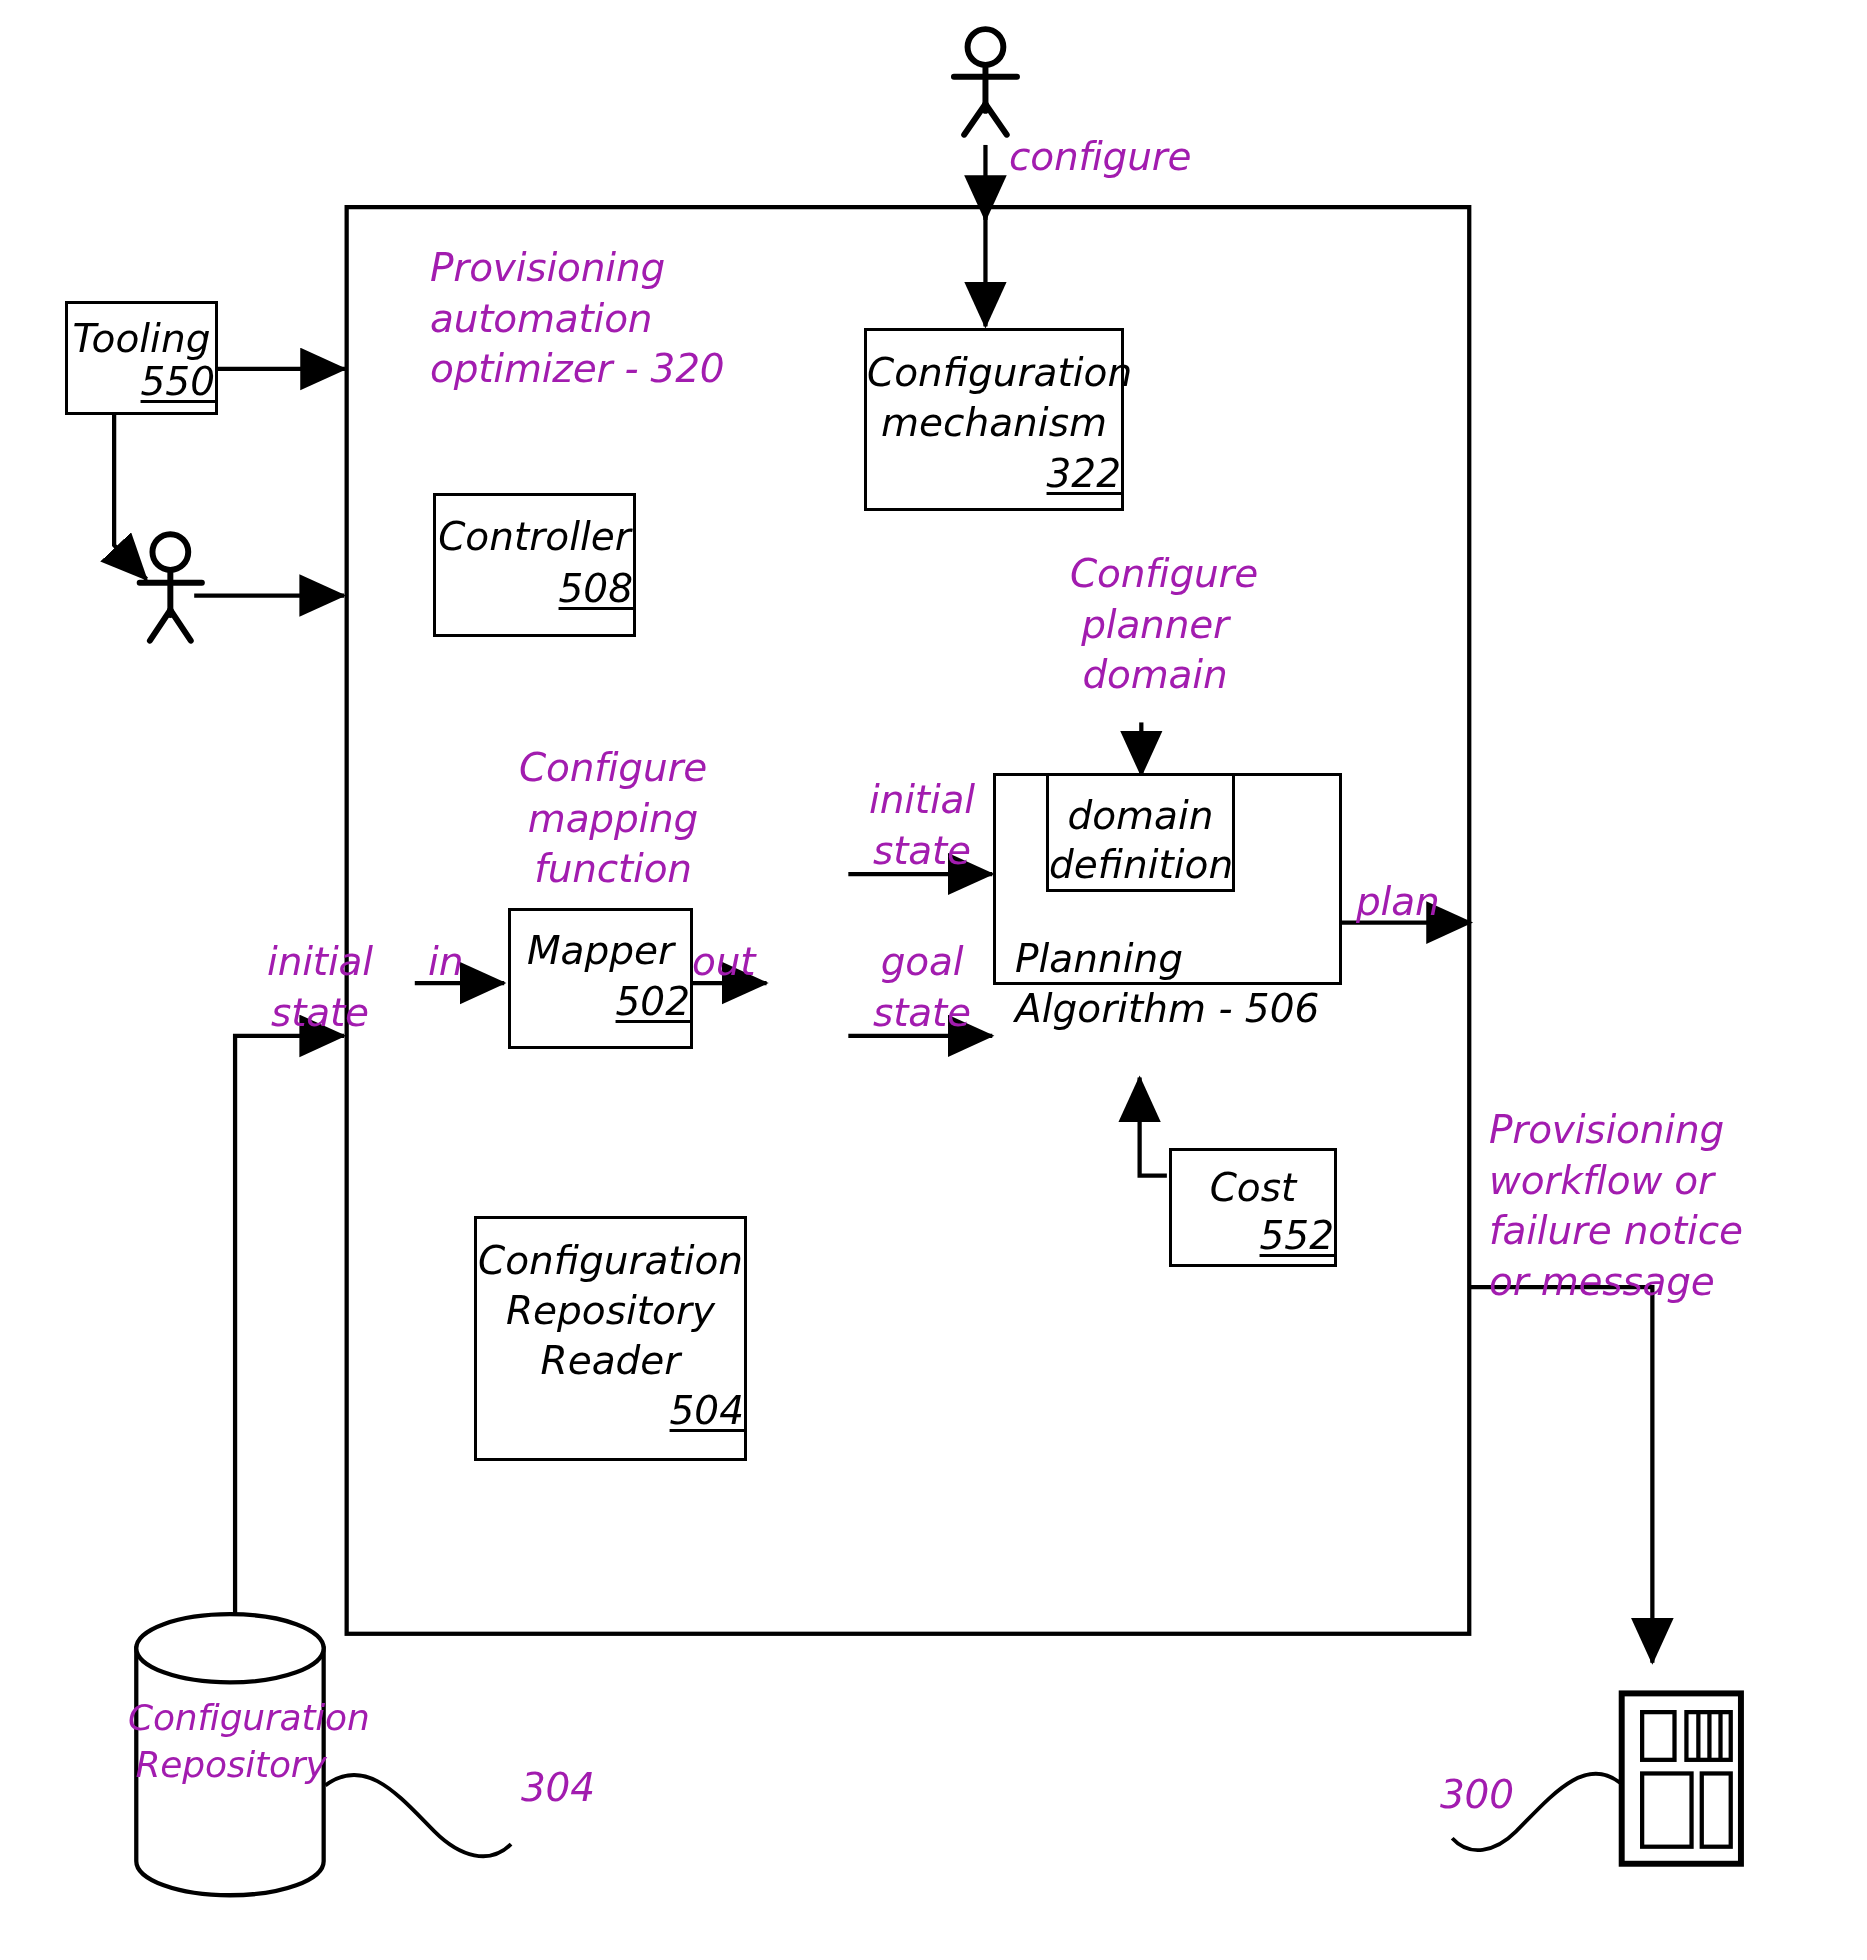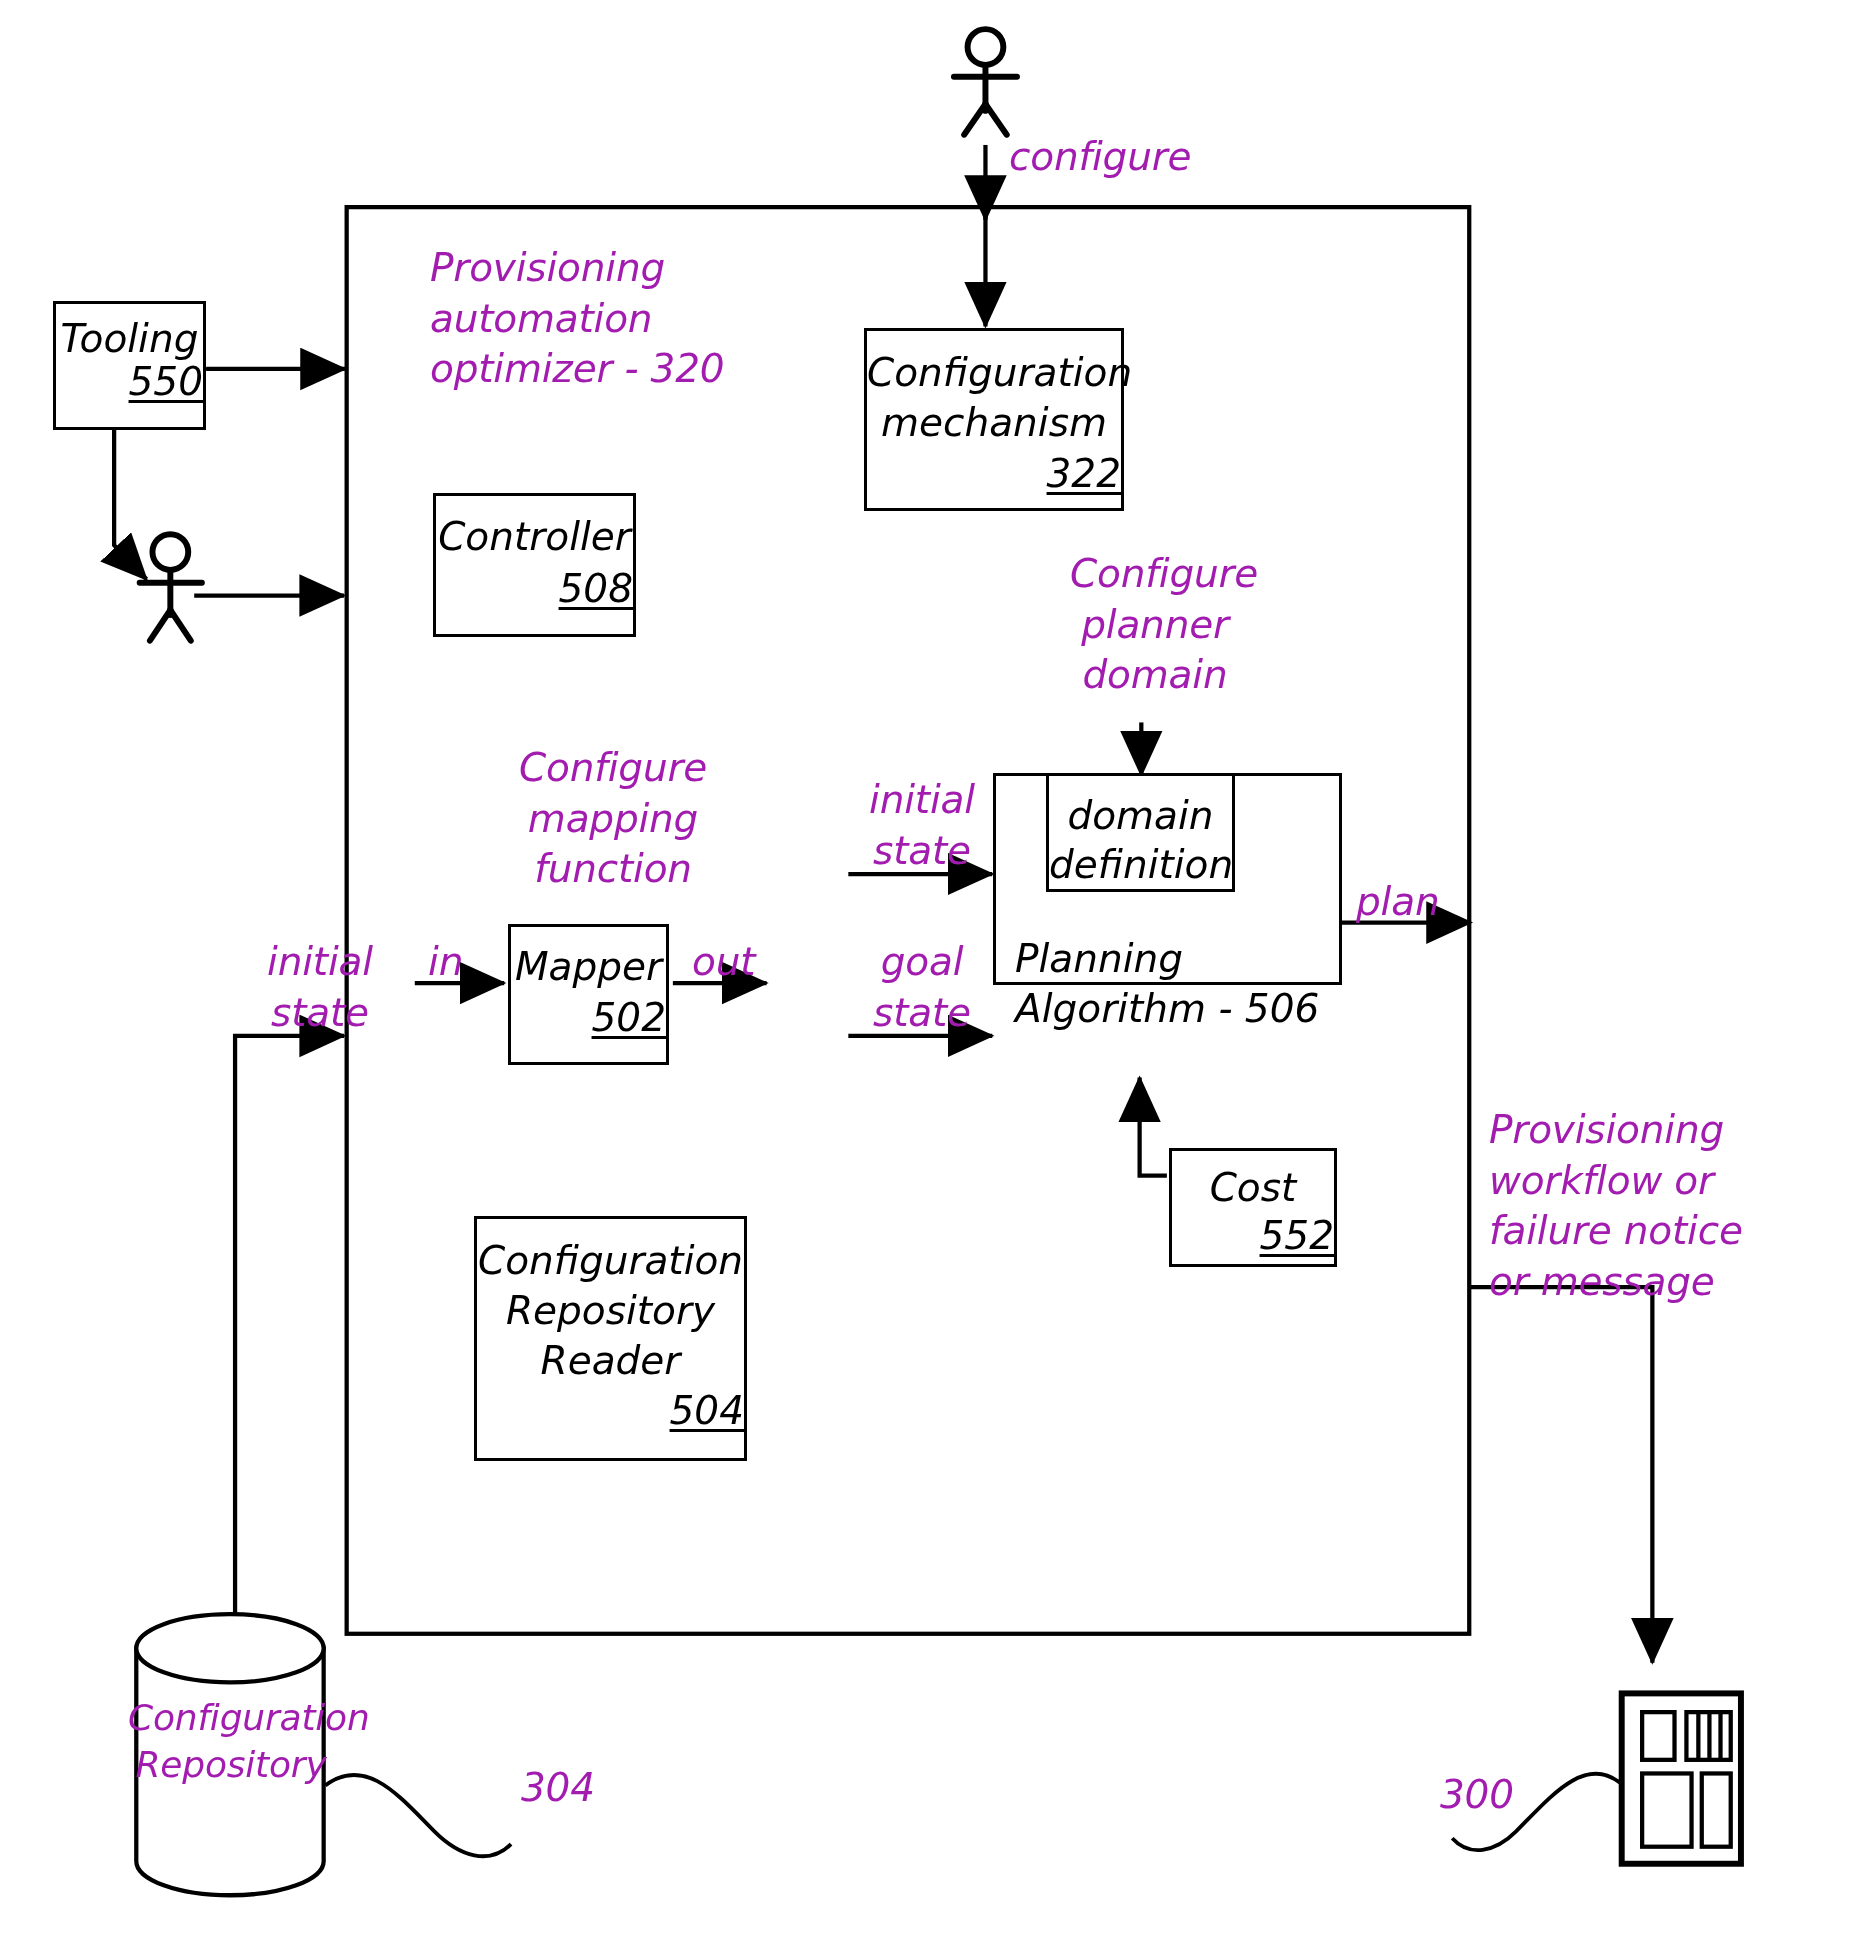--- a/index.html
+++ b/index.html
@@ -165,21 +165,21 @@
 
     <path class="thin" d="M1902 2093 C 1860 2060, 1820 2110, 1780 2150 C 1755 2175, 1725 2180, 1705 2158"></path>
   </svg>
 
   <div class="lbl" style="left:430px; top:243px; font-size:39px;">Provisioning
 automation
 optimizer - 320</div>
 
   <div class="lbl" style="left:1009px; top:132px; font-size:39px;">configure</div>
 
-  <div class="box" style="left:53px; top:301px; width:153px; height:129px;">
+  <div class="box" style="left:65px; top:301px; width:153px; height:114px;">
     <div class="boxtxt" style="top:10.2px; font-size:39px;">Tooling</div>
     <div class="boxtxt u" style="top:53px; font-size:39px;">550</div>
   </div>
 
 
   <div class="box" style="left:864px; top:328px; width:260px; height:183px;">
     <div class="boxtxt" style="top:17px; font-size:39px;">Configuration
 mechanism</div>
     <div class="boxtxt u" style="top:118px; font-size:39px;">322</div>
   </div>
@@ -202,21 +202,21 @@
 
   <div class="lbl" style="left:854px; top:937px; font-size:39px; text-align:center; width:136px;">goal
 state</div>
 
   <div class="lbl" style="left:256px; top:937px; font-size:39px; text-align:center; width:128px;">initial
 state</div>
 
   <div class="lbl" style="left:428px; top:937px; font-size:39px;">in</div>
   <div class="lbl" style="left:692px; top:937px; font-size:39px;">out</div>
 
-  <div class="box" style="left:508px; top:908px; width:161px; height:141px;margin-top:16px;">
+  <div class="box" style="left:508px; top:908px; width:185px; height:141px;">
     <div class="boxtxt" style="top:15.3px; font-size:39px;">Mapper</div>
     <div class="boxtxt u" style="top:66px; font-size:39px;">502</div>
   </div>
 
   <div class="box" style="left:993px; top:773px; width:349px; height:212px;">
     <div class="boxtxt" style="top:158px; font-size:39px; text-align:left; padding-left:19px;">Planning
 Algorithm - 506</div>
   </div>
 
   <div class="box" style="left:1046px; top:773px; width:189px; height:119px;">

